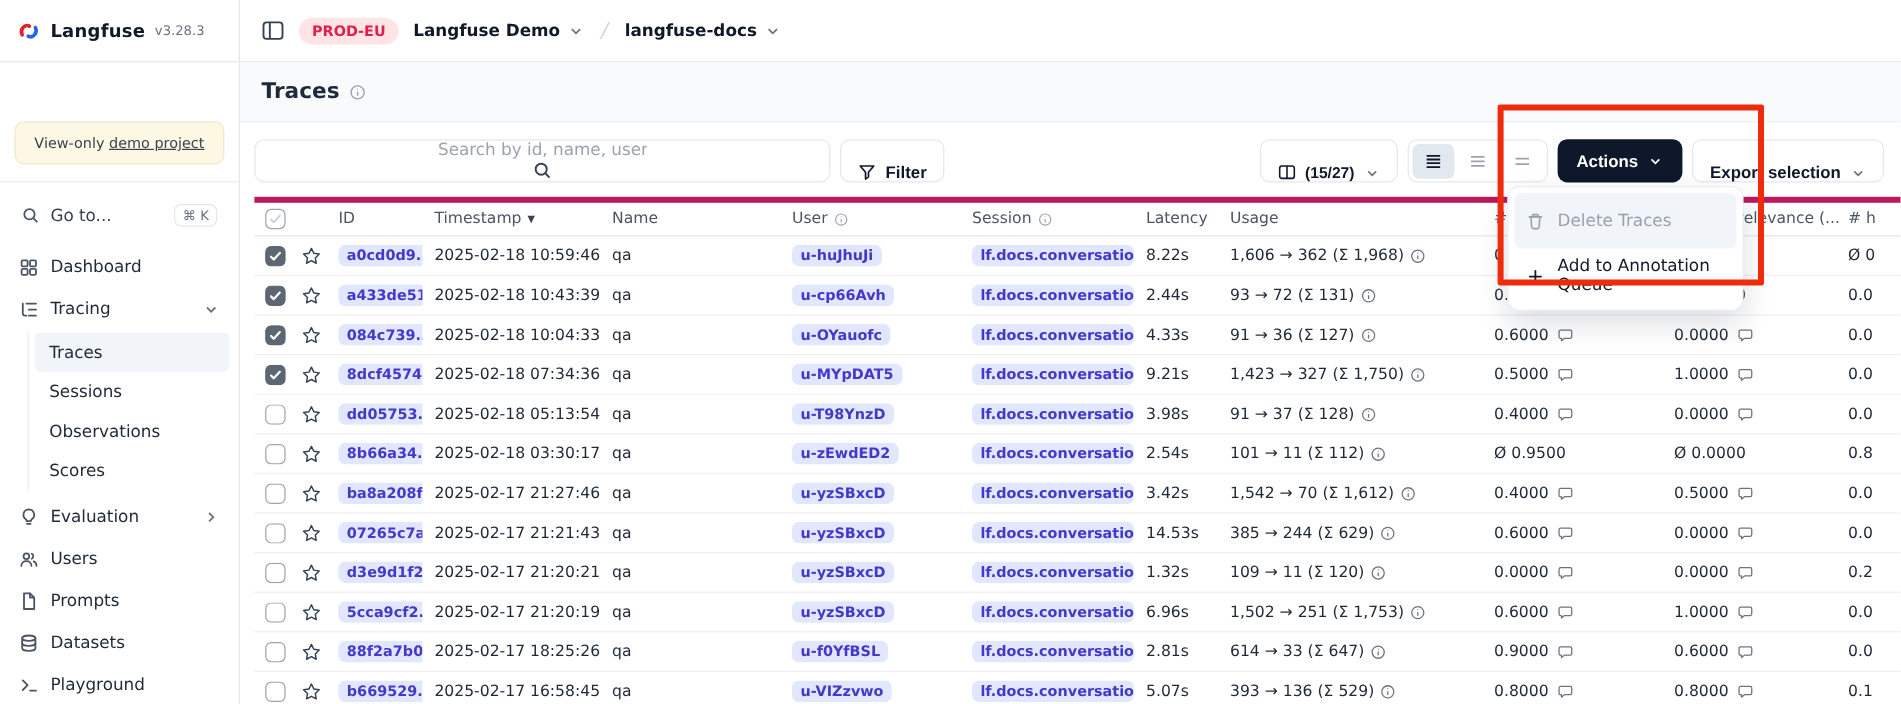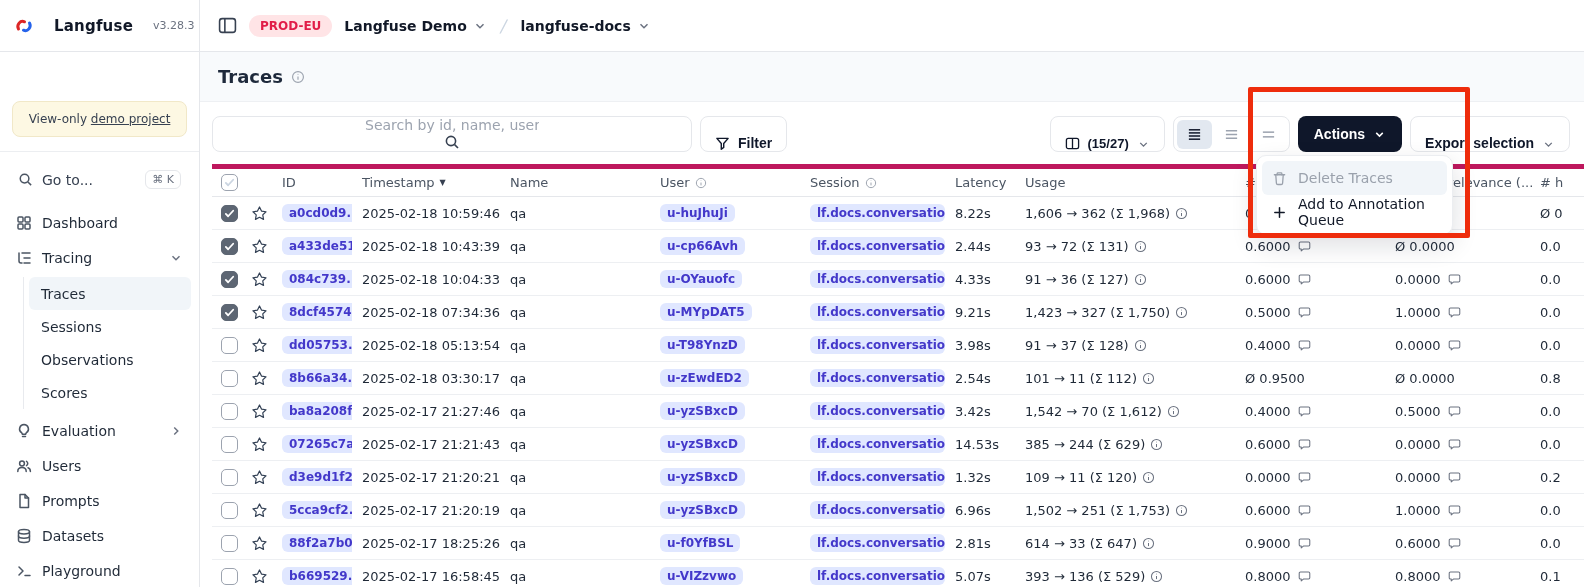--- a/index.html
+++ b/index.html
@@ -2,21 +2,21 @@
 <html><head>
 <meta charset="utf-8">
 <style>
   * { margin:0; padding:0; box-sizing:border-box; }
   html,body { background:#fff; }
   body { font-family:"DejaVu Sans","Liberation Sans",sans-serif; color:#1f2937; }
   .app { position:relative; width:1584px; height:587px; overflow:hidden; background:#fff; }
 
   
   .sidebar { position:absolute; left:0; top:0; bottom:0; width:200px; border-right:1px solid #e5e7eb; background:#fff; }
-  .logo-row { height:52px; display:flex; align-items:center; gap:20px; padding:0 14px; border-bottom:1px solid #e5e7eb; }
+  .logo-row { height:52px; display:flex; align-items:center; gap:8px; padding:0 14px; border-bottom:1px solid #e5e7eb; }
   .brand-name { font-size:15px; font-weight:700; color:#111827; letter-spacing:.2px; }
   .brand-ver { font-size:11px; color:#6b7280; }
   .notice-wrap { padding:10px 12px 14px; border-bottom:1px solid #eceef1; }
   .notice { background:#fdf8e3; border:1px solid #f1e8c8; border-radius:8px; padding:10px 8px; text-align:center; font-size:12px; color:#374151;margin-top:39px; }
   .notice a { color:#374151; }
   .goto-row { margin:12px 10px 6px; padding:6px 8px; display:flex; align-items:center; gap:9px; font-size:14px; color:#374151; border-radius:6px; }
   .kbd { margin-left:auto; border:1px solid #e5e7eb; border-radius:6px; padding:2px 6px; font-size:11px; color:#6b7280; background:#fff; }
   .nav { padding:4px 8px; }
   .nav-item { height:35px; display:flex; align-items:center; gap:10px; padding:0 8px; font-size:14px; color:#1f2937; border-radius:6px; cursor:pointer; }
   .nav-item svg { flex:none; }
@@ -61,21 +61,21 @@
   .cb { width:17px; height:17px; border-radius:5px; border:1.5px solid #9ca3af; background:#fff; display:inline-flex; align-items:center; justify-content:center; cursor:pointer; }
   .cb.on { background:#5d6673; border-color:#5d6673; }
   .star { display:inline-flex; cursor:pointer; }
   .badge { background:#e0e7ff; color:#4338ca; font-size:12px; font-weight:700; padding:2px 7px; border-radius:6px; white-space:nowrap; cursor:pointer; }
   .badge.sess { max-width:138px; overflow:hidden; }
   .info-i { display:inline-flex; cursor:pointer; }
   .bubble { display:inline-flex; margin-left:2px; cursor:pointer; }
 
   
   .menu { position:absolute; left:1256px; top:155px; width:197px; background:#fff; border:1px solid #eceef1; border-radius:10px; box-shadow:0 10px 26px rgba(15,23,42,.14); padding:5px; z-index:5; }
-  .menu-item { height:34px; display:flex; align-items:center; gap:11px; padding:0 10px; font-size:14px; border-radius:6px; cursor:pointer; color:#111827; }
+  .menu-item { height:46px; display:flex; align-items:center; gap:11px; padding:0 10px; font-size:14px; border-radius:6px; cursor:pointer; color:#111827; }
   .menu-item.disabled { background:#f1f5f9; color:#9aa1ac; }
   .red-rect { position:absolute; left:1248px; top:87px; width:222px; height:151px; border:5px solid #ee2c0c; border-radius:2px; z-index:6; pointer-events:none; }
 </style>
 </head>
 <body>
 
 <div class="app">
 
   <aside class="sidebar">
     <div class="logo-row">

